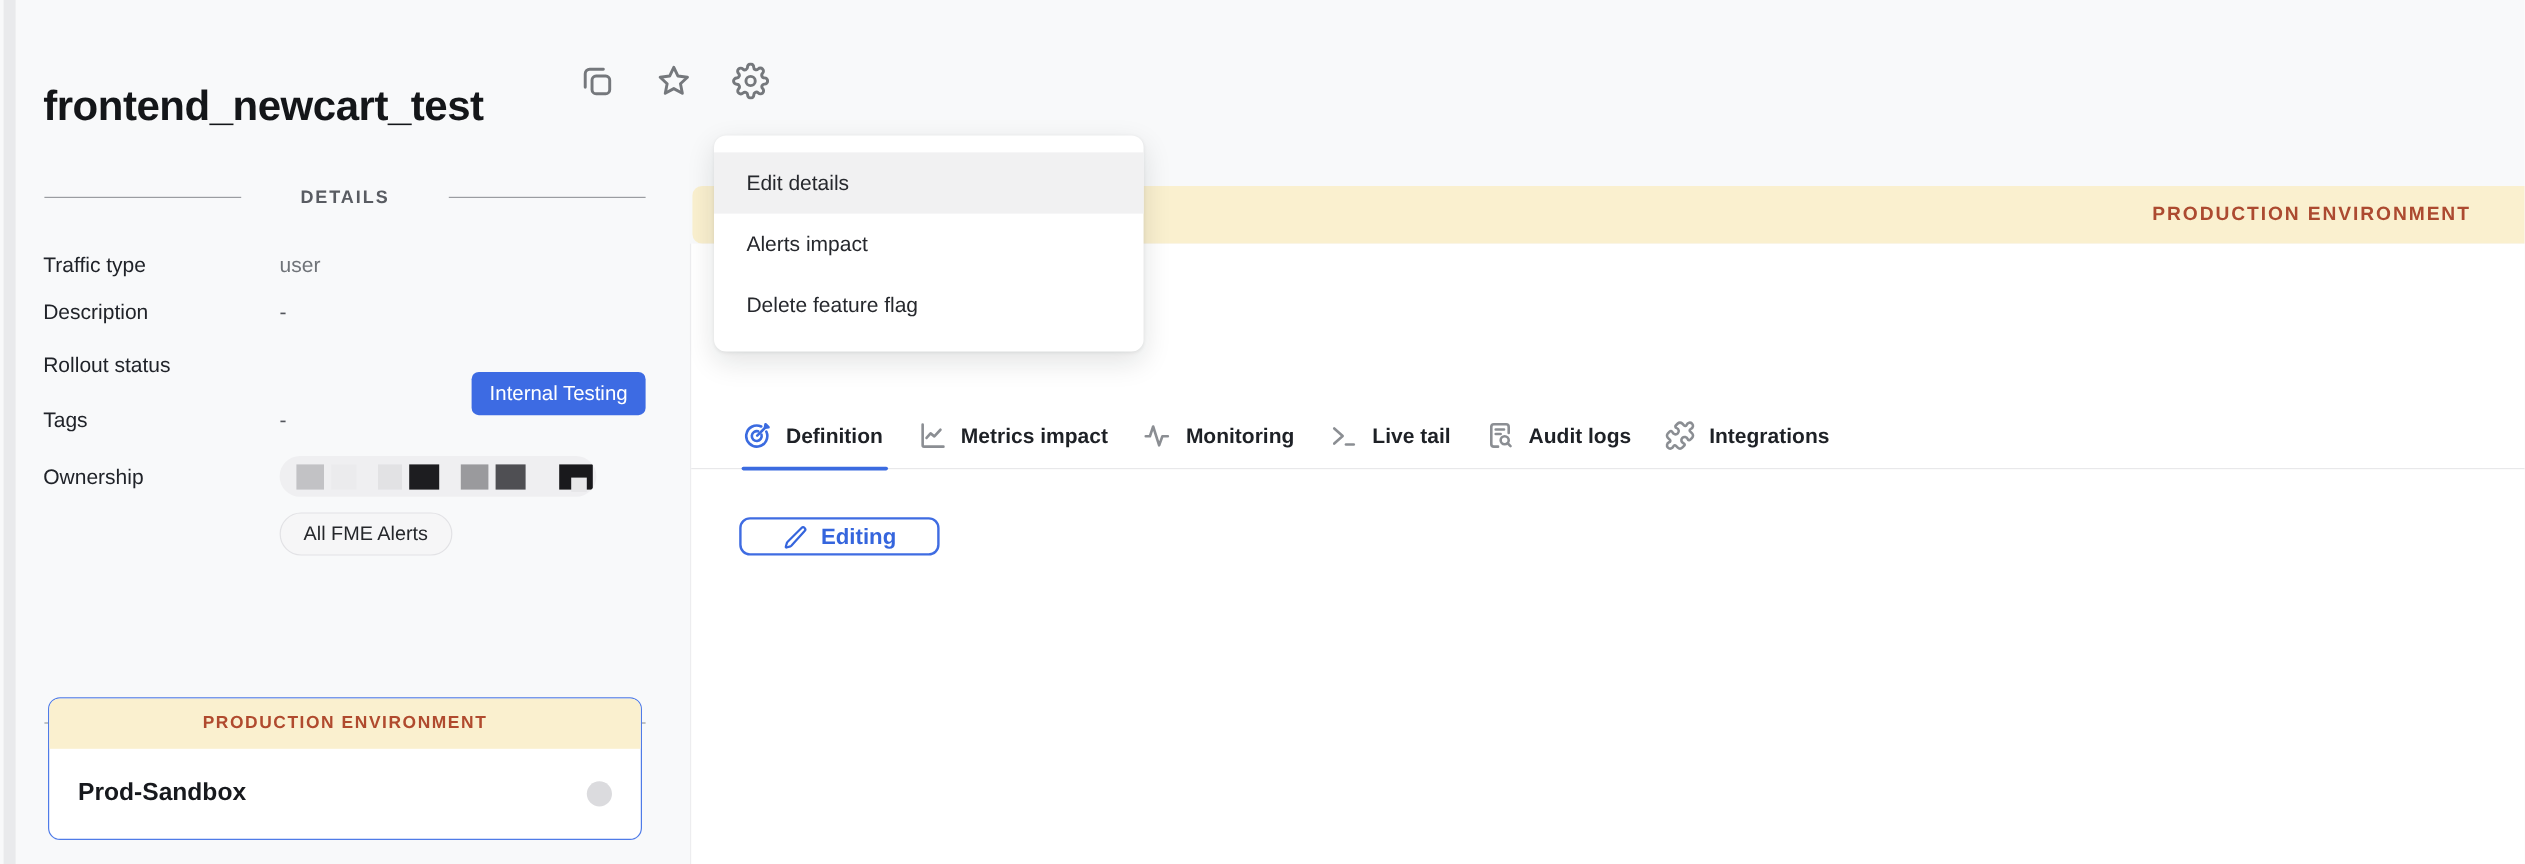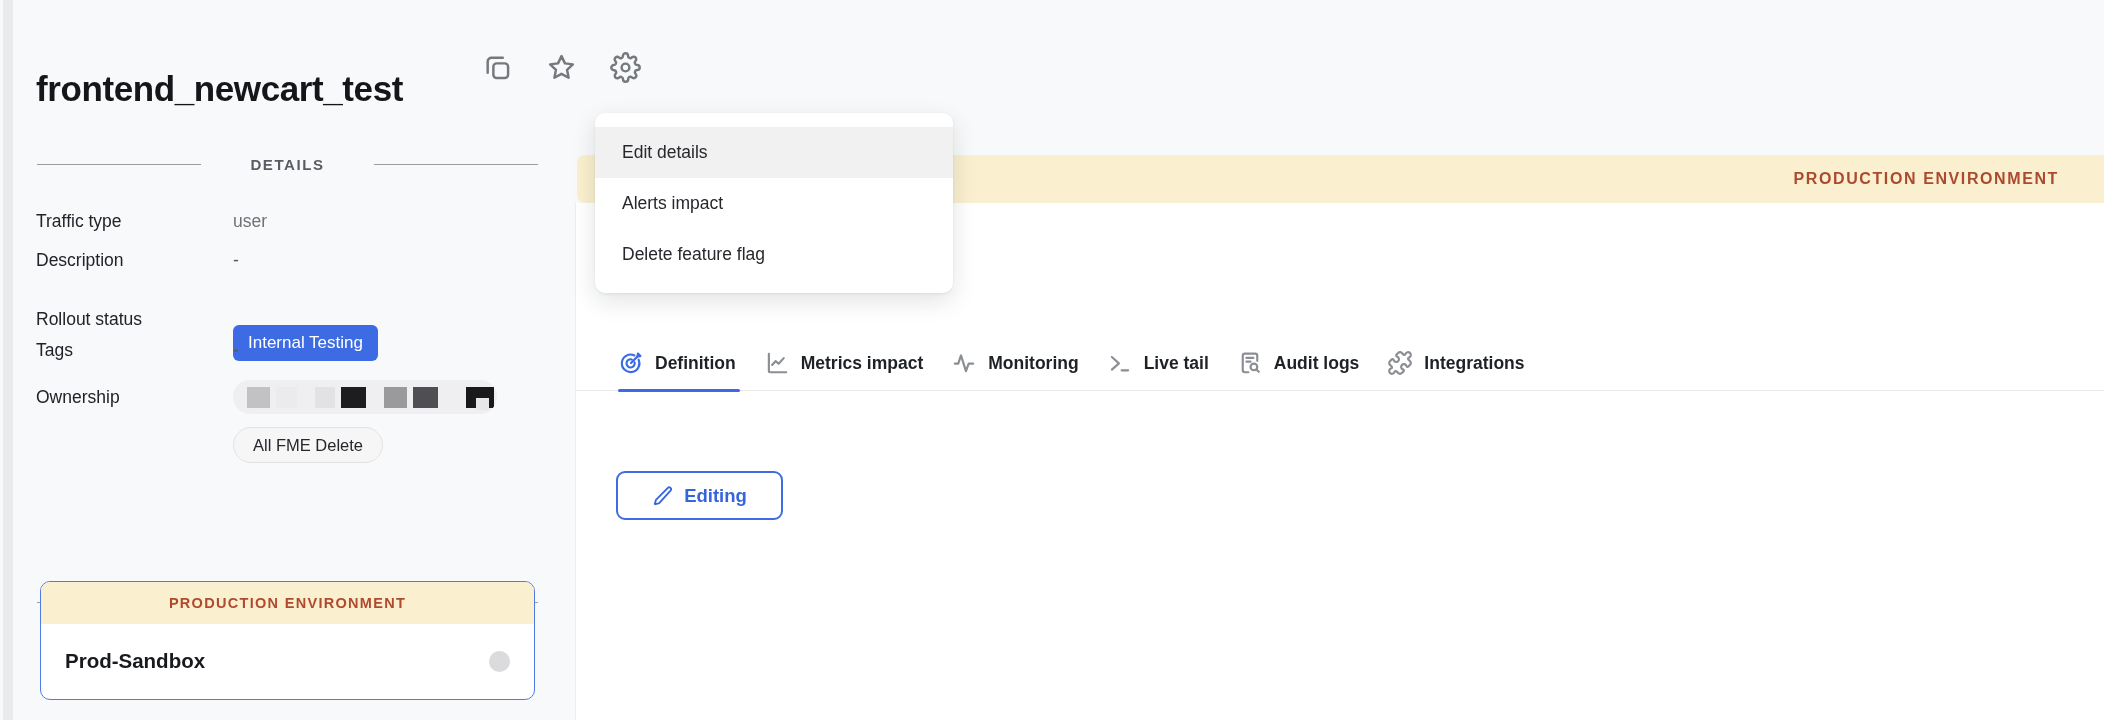--- a/index.html
+++ b/index.html
@@ -26,21 +26,21 @@
   .section-header .htxt { margin:0 23px; font-size:15px; font-weight:700; letter-spacing:1.6px; color:#595c62; white-space:nowrap; }
   #details-header { top:156px; }
   #environment-header { top:561px;margin-top:33px; }
 
   .detail-row { position:absolute; left:36px; width:502px; display:flex; align-items:center; }
   .detail-label { width:197px; font-size:17.5px; color:#202329; flex:none; }
   .detail-value { font-size:17.5px; color:#6f7378; }
   .detail-value.dash { color:#53565b; }
   #row-traffic   { top:204px; height:28px;align-items:flex-end; }
   #row-desc      { top:246px; height:28px; }
-  #row-rollout   { top:300px; height:38px; }
+  #row-rollout   { top:285px; height:38px;justify-content:space-between; }
   #row-tags      { top:336px; height:28px; }
   #row-ownership { top:378px; height:38px; }
 
   .badge {
     display:inline-flex; align-items:center; height:36px; padding:0 15px;
     background:#3d6be3; color:#fff; font-size:17px; border-radius:6px; cursor:pointer;margin-top:48px;
   }
   .redacted-pill {
     display:flex; align-items:center; gap:6px; height:34px; width:264px;
     background:#efeff1; border-radius:17px; padding:0 14px; overflow:hidden; position:relative;
@@ -89,24 +89,24 @@
     border-bottom:1px solid #e8e8ea; z-index:2;
   }
   .tab { position:relative; height:100%; display:flex; align-items:center; gap:11px;
     font-size:17.5px; font-weight:700; color:#1e2126; cursor:pointer; white-space:nowrap; }
   .tab .ticon { display:flex; color:#8b8e93; }
   .tab .ticon svg { width:26px; height:26px; }
   .tab.active .ticon { color:#3b6be0; }
   .tab.active::after { content:""; position:absolute; left:0; right:-4px; bottom:-2px; height:3px; background:#3b6be0; border-radius:2px; }
 
   .edit-btn {
-    position:absolute; left:616px; top:431px; width:167px; height:49px; z-index:2;
+    position:absolute; left:616px; top:431px; width:167px; height:32px; z-index:2;
     display:flex; align-items:center; justify-content:center; gap:11px;
     background:#fff; border:2px solid #3f6ce2; border-radius:9px;
-    color:#3565dd; font-size:18.5px; font-weight:700; font-family:inherit; cursor:pointer;margin-top:40px;
+    color:#3565dd; font-size:18.5px; font-weight:700; font-family:inherit; cursor:pointer;
   }
   .edit-btn svg { width:21px; height:21px; }
 </style>
 </head>
 <body>
 
 <div id="app">
   <div class="left-strip"></div>
 
   <div class="page-title">frontend_newcart_test</div>
@@ -165,21 +165,21 @@
       <span class="rblock" style="width:21px;background:#ebebed"></span>
       <span class="rblock" style="width:20px;background:#e2e2e4;margin-left:12px"></span>
       <span class="rblock" style="width:25px;background:#1d1d20"></span>
       <span class="rblock" style="width:23px;background:#9a9a9d;margin-left:12px"></span>
       <span class="rblock" style="width:25px;background:#4f4f53"></span>
       <span class="rblock" style="width:28px;background:#19191c;margin-left:22px"></span>
 
       <span class="rblock" style="width:13px;height:12px;background:#e7e7e9;position:absolute;right:8px;bottom:4px"></span>
     </span>
   </div>
-  <span class="chip">All FME Delete</span>
+  <span class="chip">All FME Alerts</span>
 
   <div class="section-header" id="environment-header">
     <span class="rule"></span>
     <span class="htxt">ENVIRONMENT</span>
     <span class="rule"></span>
   </div>
   <div class="env-card">
     <div class="env-band">PRODUCTION ENVIRONMENT</div>
     <div class="env-row">
       <span class="env-name">Prod-Sandbox</span>

